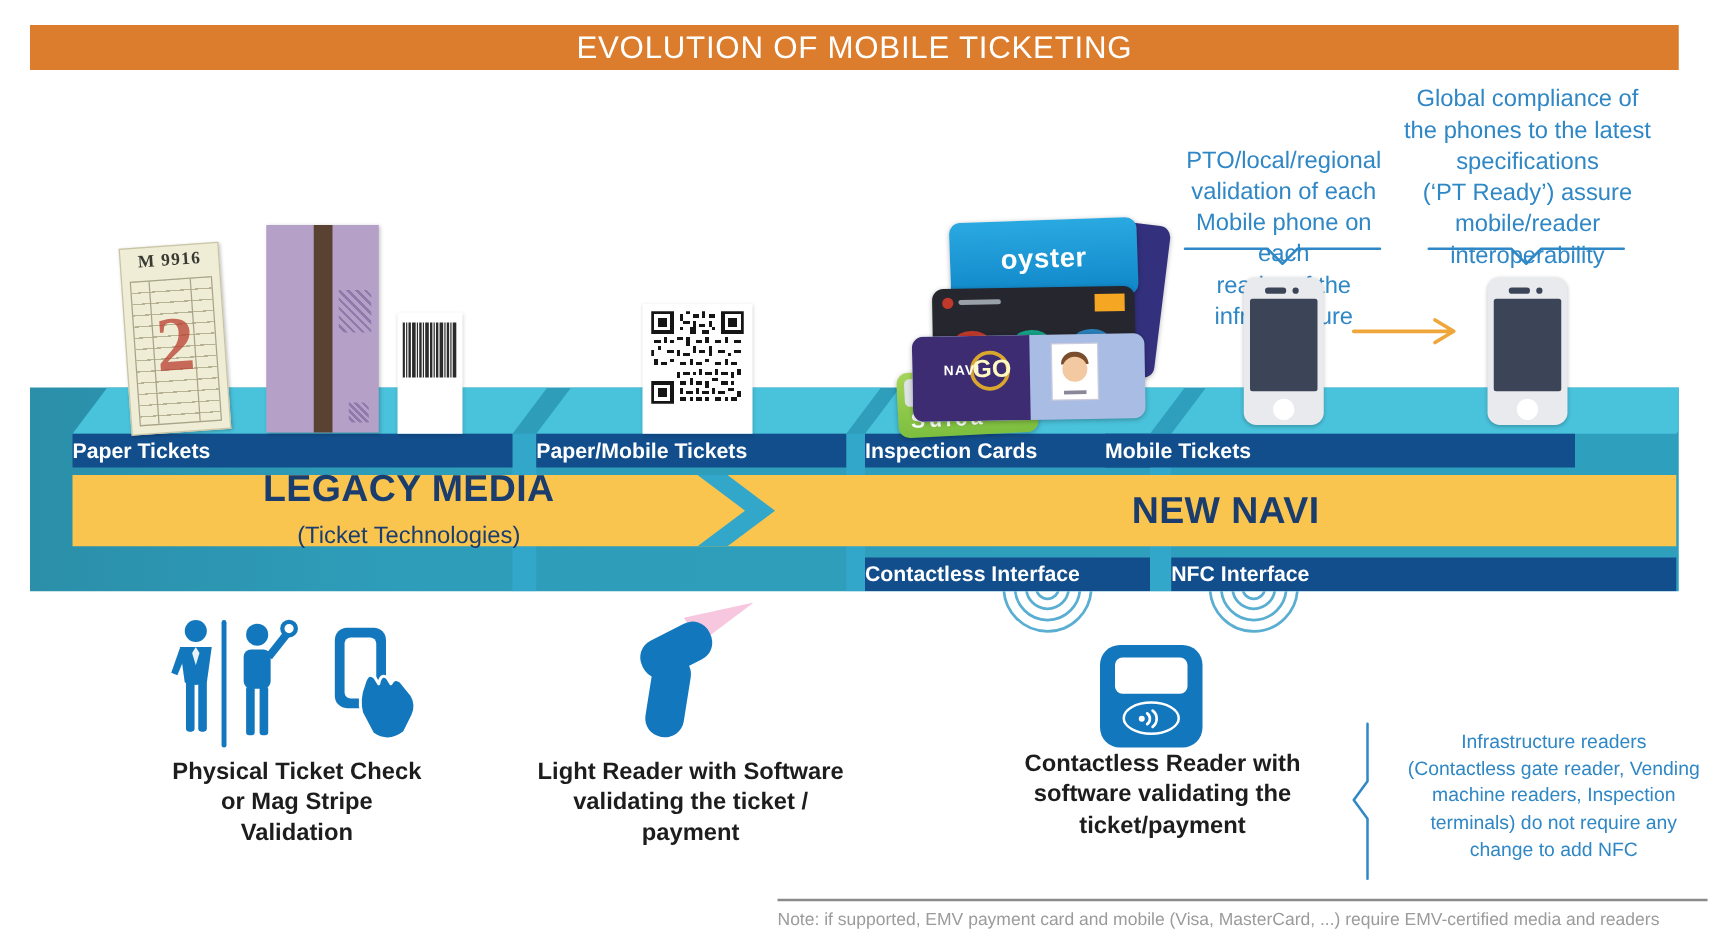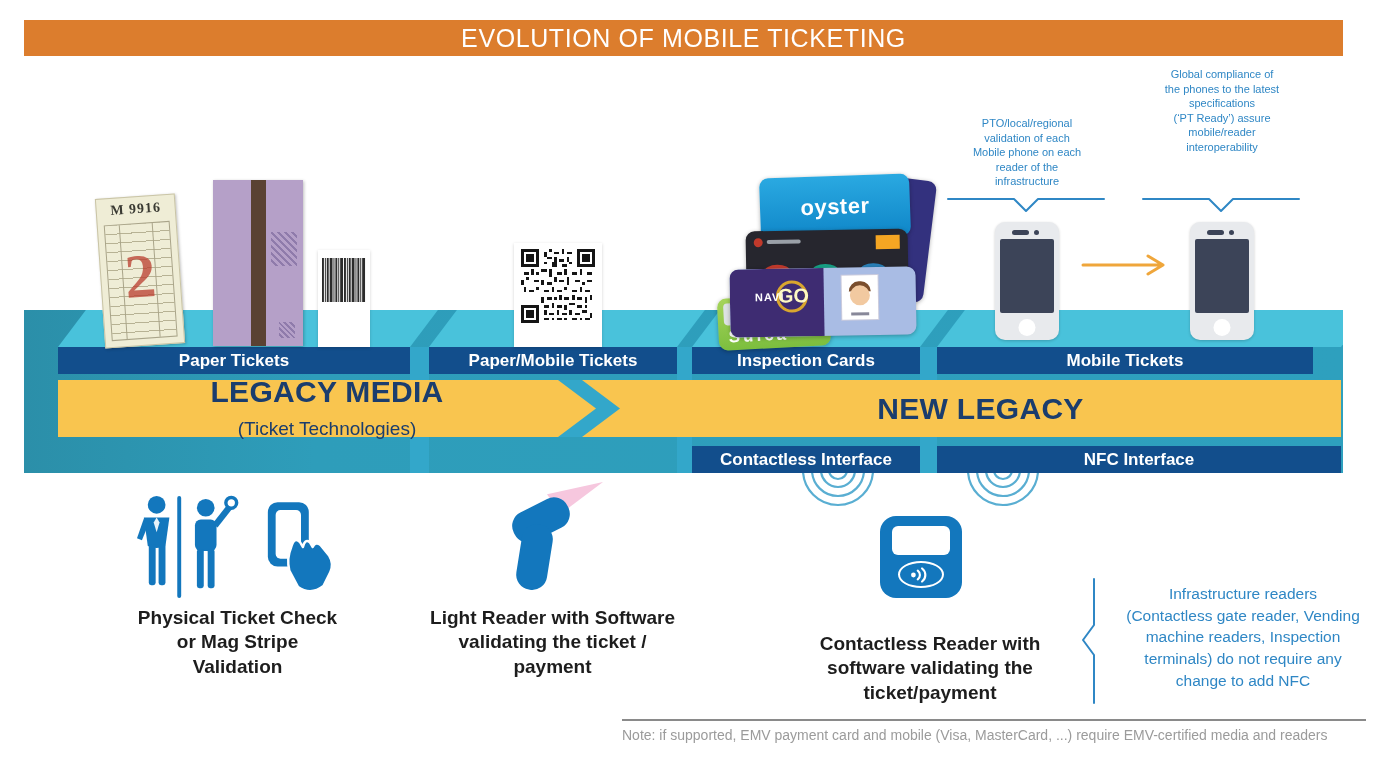--- a/index.html
+++ b/index.html
@@ -6,34 +6,34 @@
   body { background:#ffffff; font-family:"Liberation Sans", sans-serif; }
   .stage { position:relative; width:1388px; height:758px; background:#fff; overflow:hidden; }
   .prelines { white-space:pre-line; }
 
   
   .header-bar { position:absolute; left:24px; top:20px; width:1319px; height:36px;
     background:#DC7D2D; display:flex; align-items:center; justify-content:center; }
   .header-bar .title { color:#fff; font-size:25px; font-weight:400; letter-spacing:.6px; }
 
   
-  .ann { position:absolute; color:#2F87C5; font-size:11px; line-height:1.32; text-align:center; font-weight:500; }
+  .ann { position:absolute; color:#2F87C5; font-size:19px; line-height:1.32; text-align:center; font-weight:500; }
   .ann-pto { left:938px; top:88px; width:178px;margin-top:28px; }
   .ann-global { left:1122px; top:67px; width:200px; }
   .underbrace { position:absolute; }
 
   
   .band { position:absolute; left:24px; top:310px; width:1319px; height:163px;
     background:linear-gradient(90deg,#2B8FA9 0%,#2E9DBA 22%,#2EA0BE 100%);
     overflow:hidden; }
   .shelf { position:absolute; top:0; height:37px; background:#49C2DB;
     transform:skewX(-37deg); transform-origin:0 100%; }
   .gap-strip { position:absolute; top:37px; height:126px; background:#33A7CA; }
   .media-bar, .iface-bar { position:absolute; height:27px; background:#124E8C; color:#fff;
-    font-weight:700; font-size:17px; display:flex; align-items:center; justify-content:center; }
+    font-weight:700; font-size:17px; display:flex; align-items:center; justify-content:flex-start; }
   .media-bar { top:37px; }
   .iface-bar { top:136px; }
   .era-band { position:absolute; left:34px; top:70px; width:1283px; height:57px; background:#F9C54F; }
   .era-chevron { position:absolute; left:34px; top:70px; width:1283px; height:57px; background:#33A7CA;
     clip-path:polygon(500px 0, 524px 0, 562px 50%, 524px 100%, 500px 100%, 538px 50%); }
   .era-block { position:absolute; top:0; height:57px; display:flex; flex-direction:column;
     align-items:center; justify-content:center; color:#1B3D6D; }
   .era-legacy { left:0; width:538px;gap:12px; }
   .era-new { left:562px; width:721px; }
   .era-title { font-size:30px; font-weight:800; line-height:1.0; letter-spacing:.3px; }
@@ -160,31 +160,31 @@
 
     <div class="media-bar" style="left:34px; width:352px;">
       <span>Paper Tickets</span>
       </div>
     <div class="media-bar" style="left:405px; width:248px;">
       <span>Paper/Mobile Tickets</span>
       </div>
     <div class="media-bar" style="left:668px; width:228px;">
       <span>Inspection Cards</span>
       </div>
-    <div class="media-bar" style="left:913px; width:376px;">
+    <div class="media-bar" style="left:860px; width:376px;">
       <span>Mobile Tickets</span>
       </div>
 
     <div class="era-band">
       <div class="era-block era-legacy">
         <div class="era-title">LEGACY MEDIA</div>
         <div class="era-sub">(Ticket Technologies)</div>
       </div>
       <div class="era-block era-new">
-        <div class="era-title">NEW LEGACY</div>
+        <div class="era-title">NEW NAVI</div>
       </div>
     </div>
     <div class="era-chevron"></div>
 
     <div class="iface-bar" style="left:668px; width:228px;">
       <span>Contactless Interface</span>
       </div>
     <div class="iface-bar" style="left:913px; width:404px;">
       <span>NFC Interface</span>
       </div>
@@ -359,21 +359,21 @@
   <div class="reader-box">
     <div class="reader-screen"></div>
     <div class="reader-oval">
       <svg width="26" height="18" viewBox="0 0 24 16">
         <circle cx="5" cy="8" r="2.2" fill="#fff"></circle>
         <path d="M9 4 a5 5 0 0 1 0 8" stroke="#fff" stroke-width="2" fill="none" stroke-linecap="round"></path>
         <path d="M13 2 a7.5 7.5 0 0 1 0 12" stroke="#fff" stroke-width="2" fill="none" stroke-linecap="round"></path>
       </svg>
     </div>
   </div>
-  <div class="caption prelines" style="left:800px; top:632px; width:260px;">Contactless Reader with
+  <div class="caption prelines" style="left:800px; top:600px; width:260px;">Contactless Reader with
 software validating the
 ticket/payment</div>
 
   <svg class="icon-abs" style="left:1078px; top:577px;" width="22" height="128" viewBox="0 0 22 128">
     <path d="M16 2 V48 L5 63 L16 78 V126" fill="none" stroke="#2F87C5" stroke-width="2" stroke-linecap="round" stroke-linejoin="round"></path>
   </svg>
   <div class="infra-text prelines">Infrastructure readers
 (Contactless gate reader, Vending
 machine readers, Inspection
 terminals) do not require any

